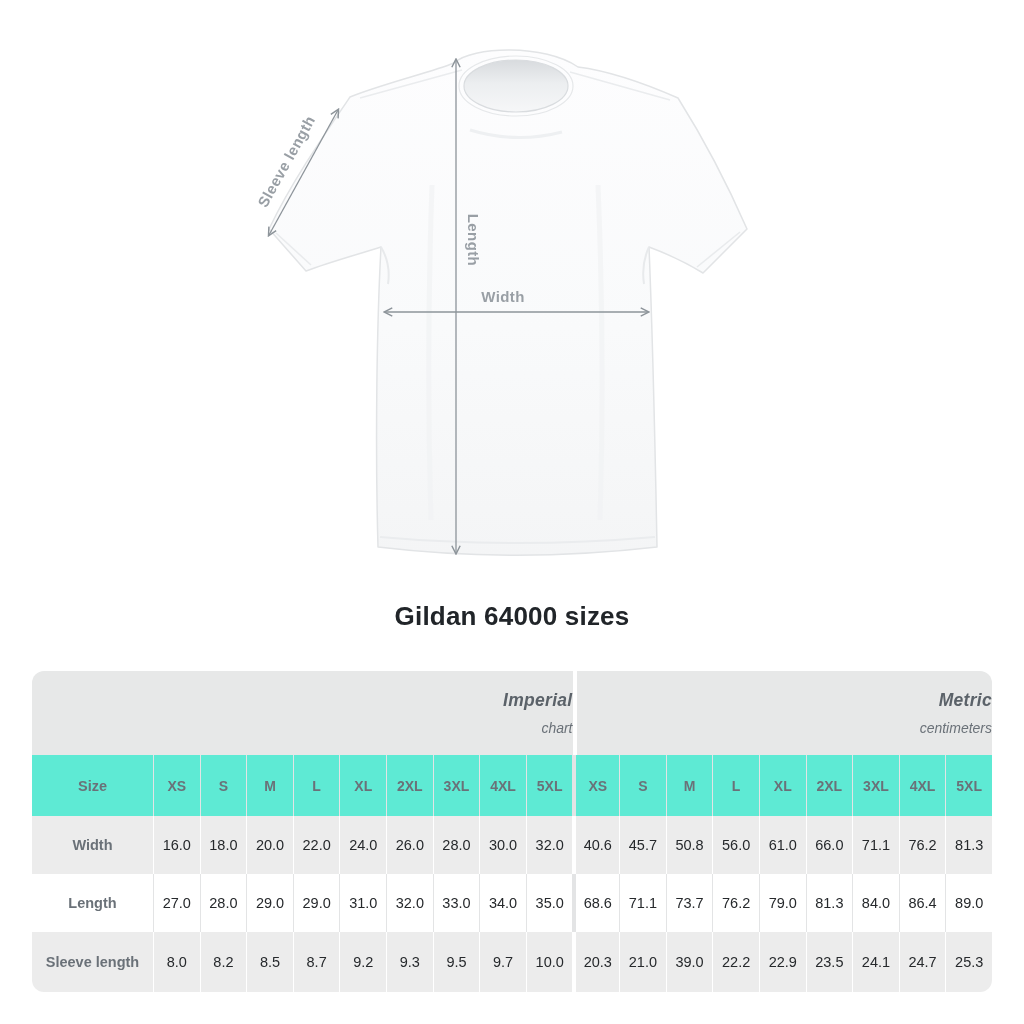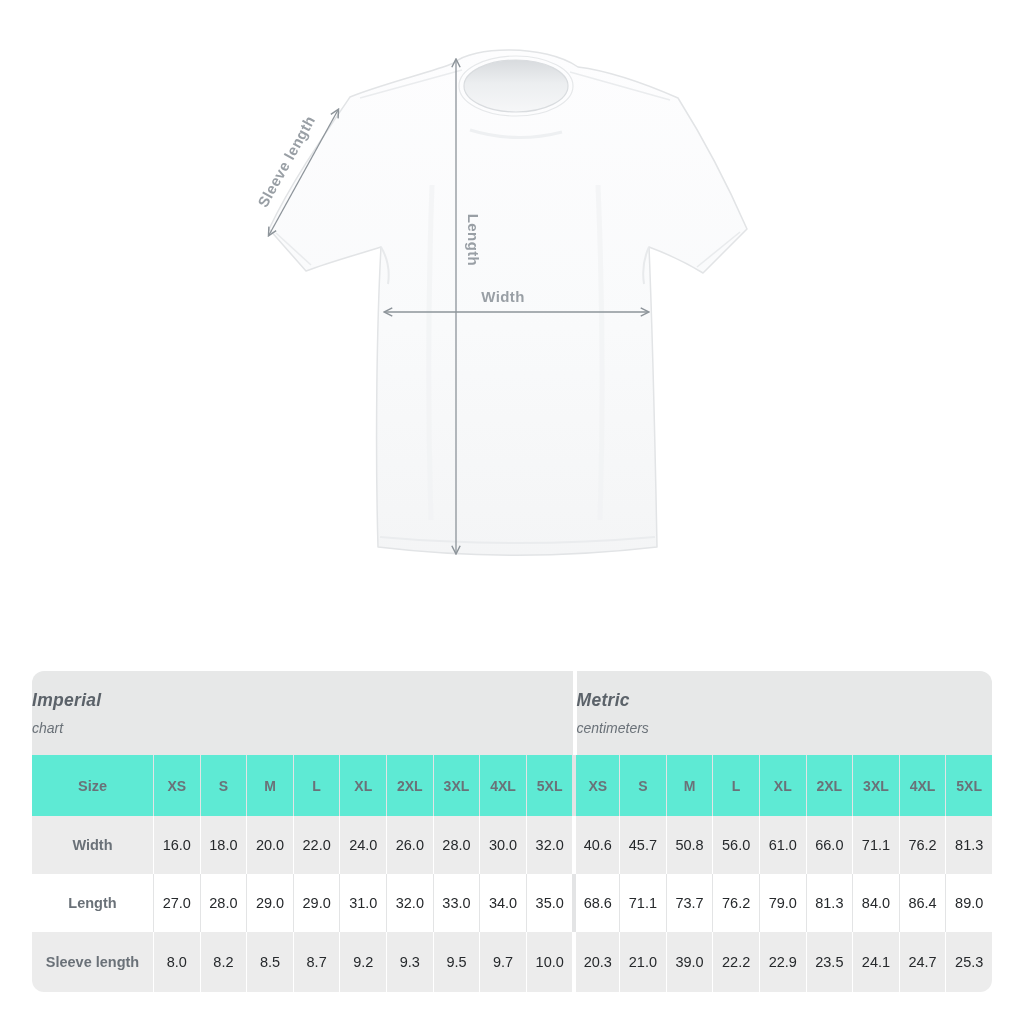--- a/index.html
+++ b/index.html
@@ -13,21 +13,21 @@
   
   .chart-title { position:absolute; left:0; right:0; top:601px; text-align:center;
                  font-size:26px; font-weight:bold; color:#212529; letter-spacing:.2px; }
   .chart-note  { position:absolute; left:0; right:0; top:635px; text-align:center;
                  font-style:italic; font-size:15.5px; color:#4d5359; }
 
   
   .size-table { position:absolute; left:32px; top:671px; width:960px;
                 border-radius:12px; overflow:hidden; background:#fff; }
   .band { display:grid; grid-template-columns:121px repeat(18,1fr); height:84px; background:#e7e8e8; }
-  .band-cell { display:flex; flex-direction:column; align-items:flex-start; justify-content:center; gap:9px; }
+  .band-cell { display:flex; flex-direction:column; align-items:flex-end; justify-content:center; gap:9px; }
   .band-cell.imperial { grid-column:1 / span 10; }
   .band-cell.metric   { grid-column:11 / span 9; border-left:4px solid #ffffff; }
   .band-title { font-style:italic; font-weight:bold; font-size:17.5px; color:#5b6269; letter-spacing:.3px; }
   .band-sub   { font-style:italic; font-size:14px; color:#6a7178; }
 
   .trow { display:grid; grid-template-columns:121px repeat(18,1fr); }
   .trow.header { height:61px; background:#5eead4; }
   .trow.data   { height:58px; }
   .trow.data:last-child { height:60px; }
   .trow.zebra  { background:#ececec; }
@@ -99,20 +99,21 @@
         <line x1="385" y1="312" x2="648" y2="312" marker-start="url(#arr)" marker-end="url(#arr)"></line>
         <line x1="269" y1="235" x2="338" y2="110" marker-start="url(#arr)" marker-end="url(#arr)"></line>
       </g>
 
       <text class="measure-label" text-anchor="middle" transform="rotate(-61 291 164)" x="291" y="164">Sleeve length</text>
       <text class="measure-label" text-anchor="middle" transform="rotate(90 468 240)" x="468" y="240">Length</text>
       <text class="measure-label" text-anchor="middle" x="503" y="302">Width</text>
     </svg>
   </div>
 
+  <div class="chart-title">Gildan 64000 sizes</div>
 
   <div class="size-table">
     <div class="band">
       <div class="band-cell imperial">
         <div class="band-title">Imperial</div>
         <div class="band-sub">chart</div>
       </div>
       <div class="band-cell metric">
         <div class="band-title">Metric</div>
         <div class="band-sub">centimeters</div>

